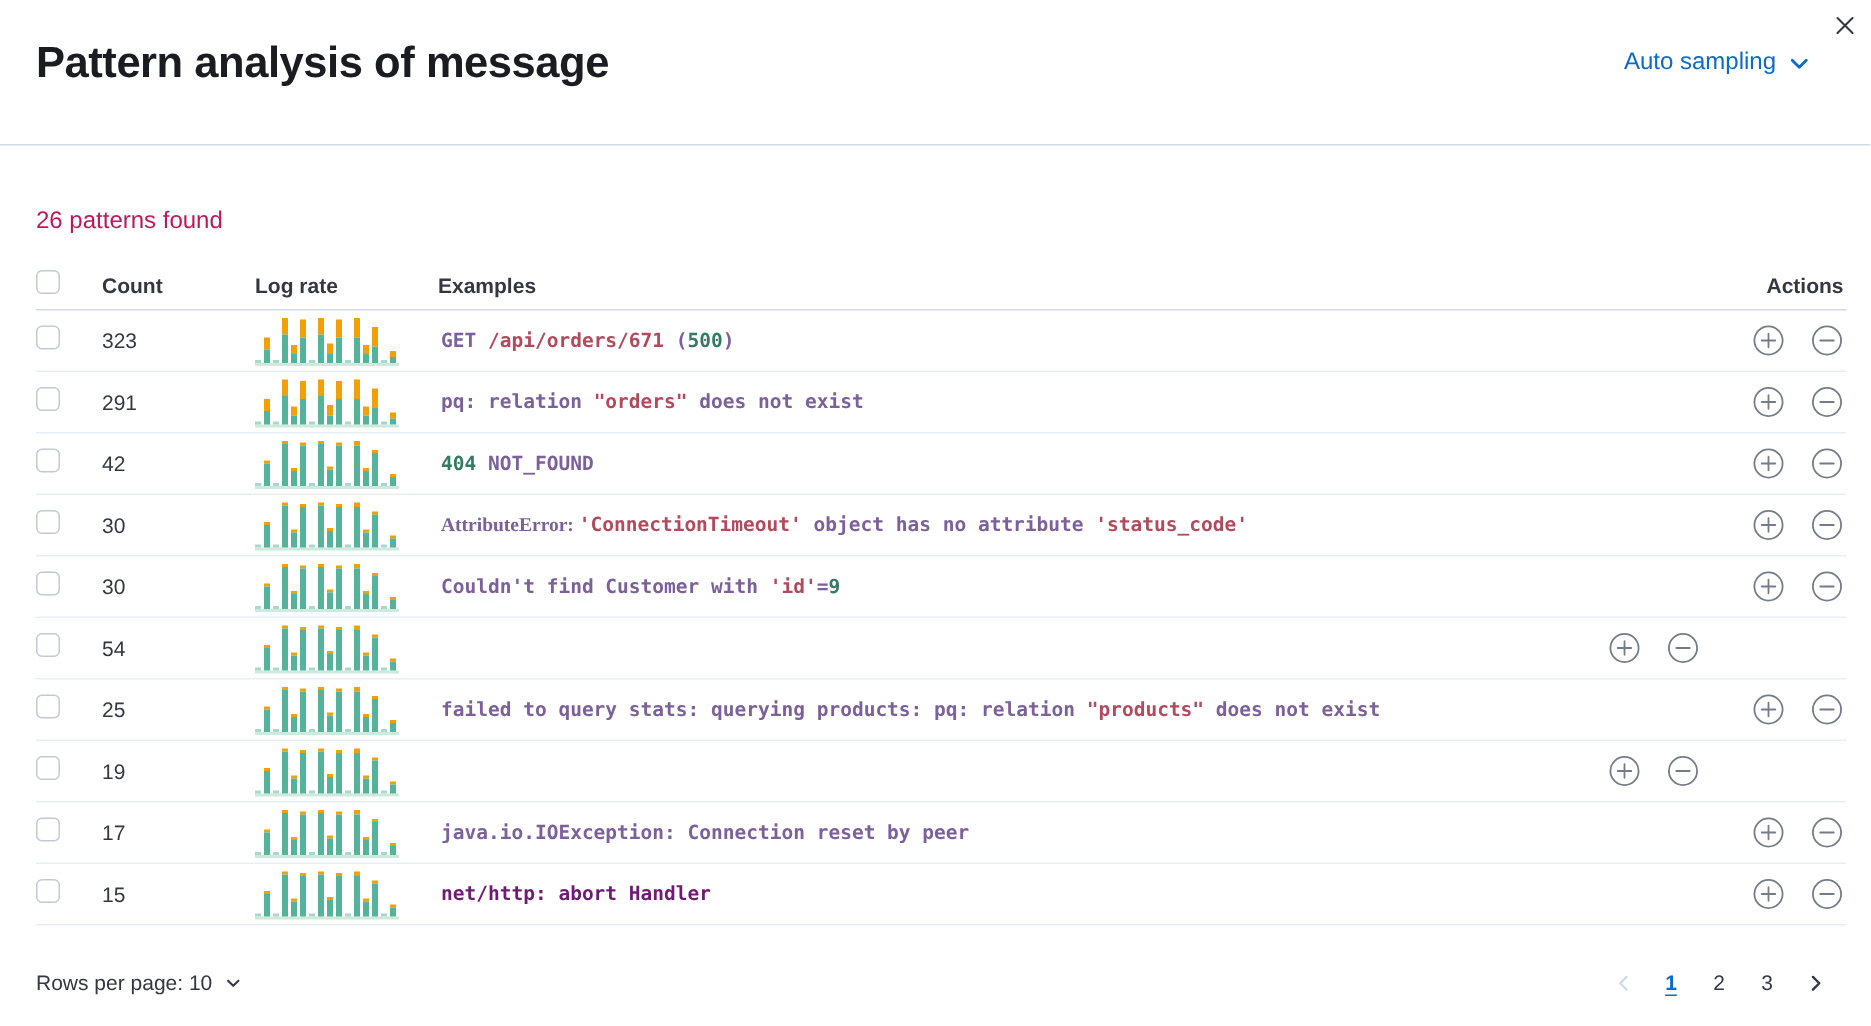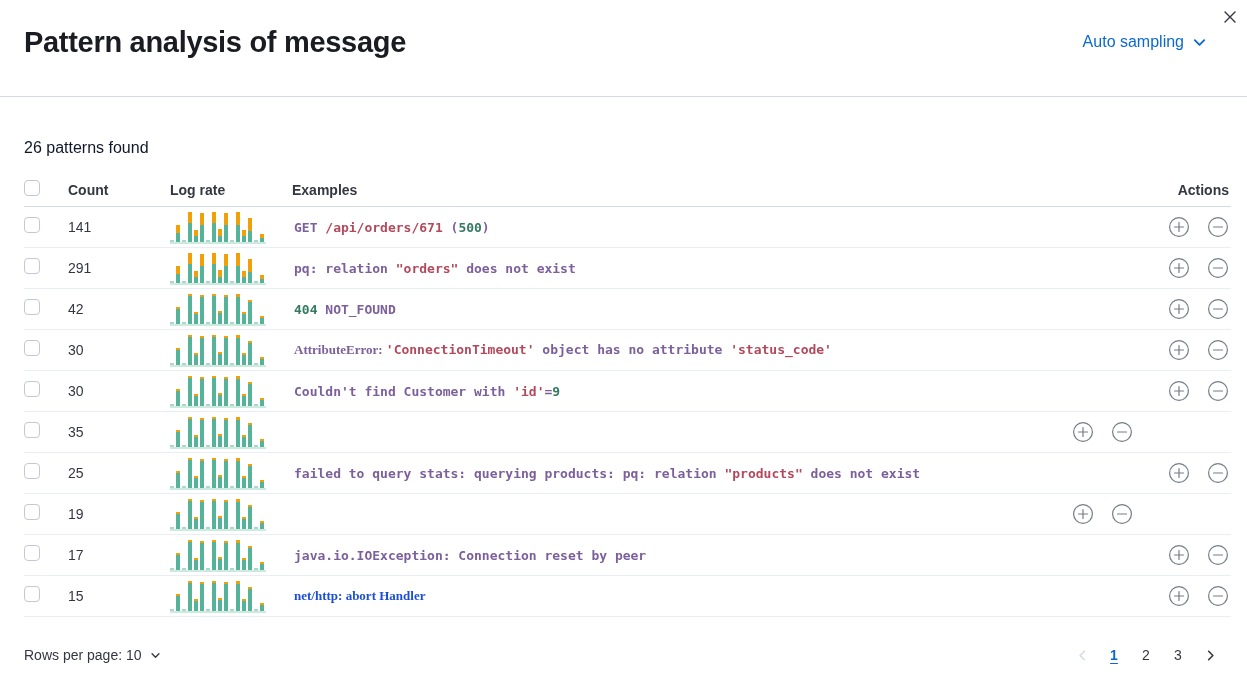--- a/index.html
+++ b/index.html
@@ -14,21 +14,21 @@
   .badge { margin-left:14px; border:1px solid #d3dae6; border-radius:15px; height:28px;
     display:inline-flex; align-items:center; padding:0 15px; font-size:12px; font-weight:700;
     letter-spacing:0.6px; color:#343741; white-space:nowrap; }
   .sampling { margin-left:auto; display:flex; align-items:center; gap:8px; font-size:16px;
     cursor:pointer; background:none; border:none; font-family:inherit; }
   .close-btn { position:absolute; top:4px; right:4px; width:26px; height:26px; background:none;
     border:none; cursor:pointer; display:flex; align-items:center; justify-content:center; }
 
   
   .content { padding:0 16px 0 24px; }
-  .summary { margin-top:42px; font-size:16px; color:#0f172a; }
+  .summary { margin-top:42px; font-size:16px; color:#be185d; }
 
   
   .table { margin-top:16px; }
   .trow { display:grid; grid-template-columns:44px 102px 122px 1fr 96px; align-items:center; }
   .thead-row { height:34px; border-bottom:1px solid #d3dae6; font-size:14px; font-weight:700; }
   .tbody-row { height:41px; border-bottom:1px solid #e9edf5; }
   .cell-actions-h { text-align:right; padding-right:2px; }
   .checkbox { display:inline-block; width:16px; height:16px; border:1px solid #c2c9d4;
     border-radius:4px; background:#fff; cursor:pointer; }
   .count-cell { font-size:14px; color:#343741; }
@@ -82,21 +82,21 @@
       <div class="trow thead-row">
         <div><span class="checkbox"></span></div>
         <div>Count</div>
         <div>Log rate</div>
         <div>Examples</div>
         <div class="cell-actions-h">Actions</div>
       </div>
       <div id="rows">
           <div class="trow tbody-row">
             <div><span class="checkbox"></span></div>
-            <div class="count-cell">141</div>
+            <div class="count-cell">323</div>
             <div>
               <div class="spark">
                 <span class="bar">
                   <i style="height: 2px; background: rgb(171, 217, 201);"></i>
                 </span>
                 <span class="bar">
                   <i style="height: 8px; background: rgb(242, 160, 7);"></i>
                   <i style="height: 9px; background: rgb(84, 179, 153);"></i>
                 </span>
                 <span class="bar">
@@ -472,21 +472,21 @@
                   <path d="M6.5 11h9M11 6.5v9" stroke="#757c87" stroke-width="1.2" fill="none" stroke-linecap="round"></path>
                 </svg></button>
               <button class="action-btn"><svg width="22" height="22" viewBox="0 0 22 22">
                   <circle cx="11" cy="11" r="9.4" fill="none" stroke="#757c87" stroke-width="1.2"></circle>
                   <path d="M6.5 11h9" stroke="#757c87" stroke-width="1.2" fill="none" stroke-linecap="round"></path>
                 </svg></button>
             </div>
           </div>
           <div class="trow tbody-row">
             <div><span class="checkbox"></span></div>
-            <div class="count-cell">35</div>
+            <div class="count-cell">54</div>
             <div>
               <div class="spark">
                 <span class="bar">
                   <i style="height: 2px; background: rgb(171, 217, 201);"></i>
                 </span>
                 <span class="bar">
                   <i style="height: 2px; background: rgb(242, 160, 7);"></i>
                   <i style="height: 15px; background: rgb(84, 179, 153);"></i>
                 </span>
                 <span class="bar">
@@ -846,21 +846,21 @@
                 </span>
                 <span class="bar">
                   <i style="height: 2px; background: rgb(171, 217, 201);"></i>
                 </span>
                 <span class="bar">
                   <i style="height: 2px; background: rgb(242, 160, 7);"></i>
                   <i style="height: 6px; background: rgb(84, 179, 153);"></i>
                 </span>
               </div>
             </div>
-            <div class="example"><span style="color: #1d4ed8; font-family: Liberation Serif, serif;">net/http: abort Handler</span></div>
+            <div class="example"><span style="color: #701a75;">net/http: abort Handler</span></div>
             <div class="actions-cell">
               <button class="action-btn"><svg width="22" height="22" viewBox="0 0 22 22">
                   <circle cx="11" cy="11" r="9.4" fill="none" stroke="#757c87" stroke-width="1.2"></circle>
                   <path d="M6.5 11h9M11 6.5v9" stroke="#757c87" stroke-width="1.2" fill="none" stroke-linecap="round"></path>
                 </svg></button>
               <button class="action-btn"><svg width="22" height="22" viewBox="0 0 22 22">
                   <circle cx="11" cy="11" r="9.4" fill="none" stroke="#757c87" stroke-width="1.2"></circle>
                   <path d="M6.5 11h9" stroke="#757c87" stroke-width="1.2" fill="none" stroke-linecap="round"></path>
                 </svg></button>
             </div>

